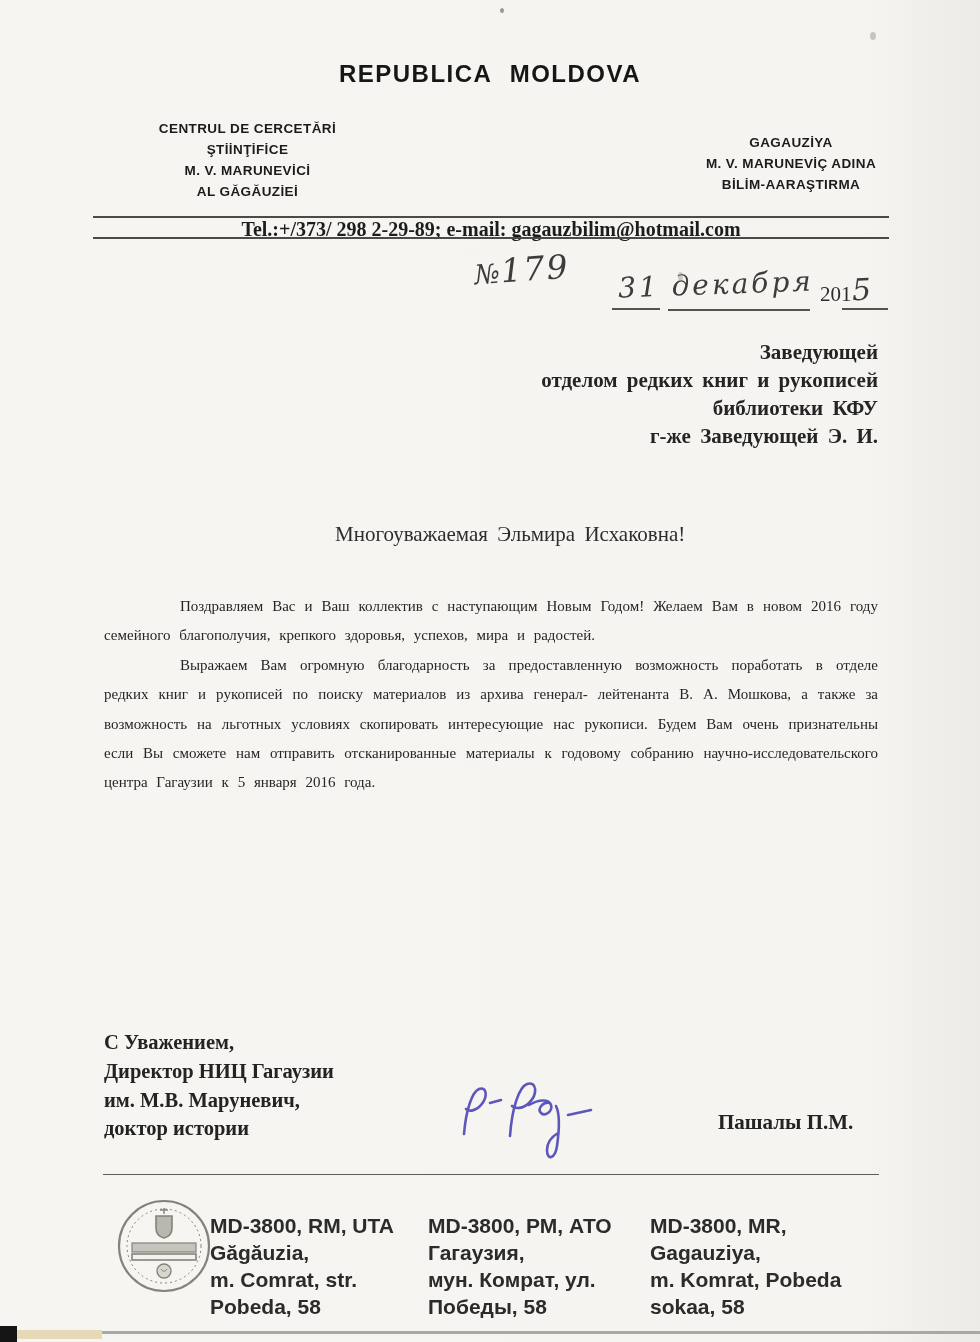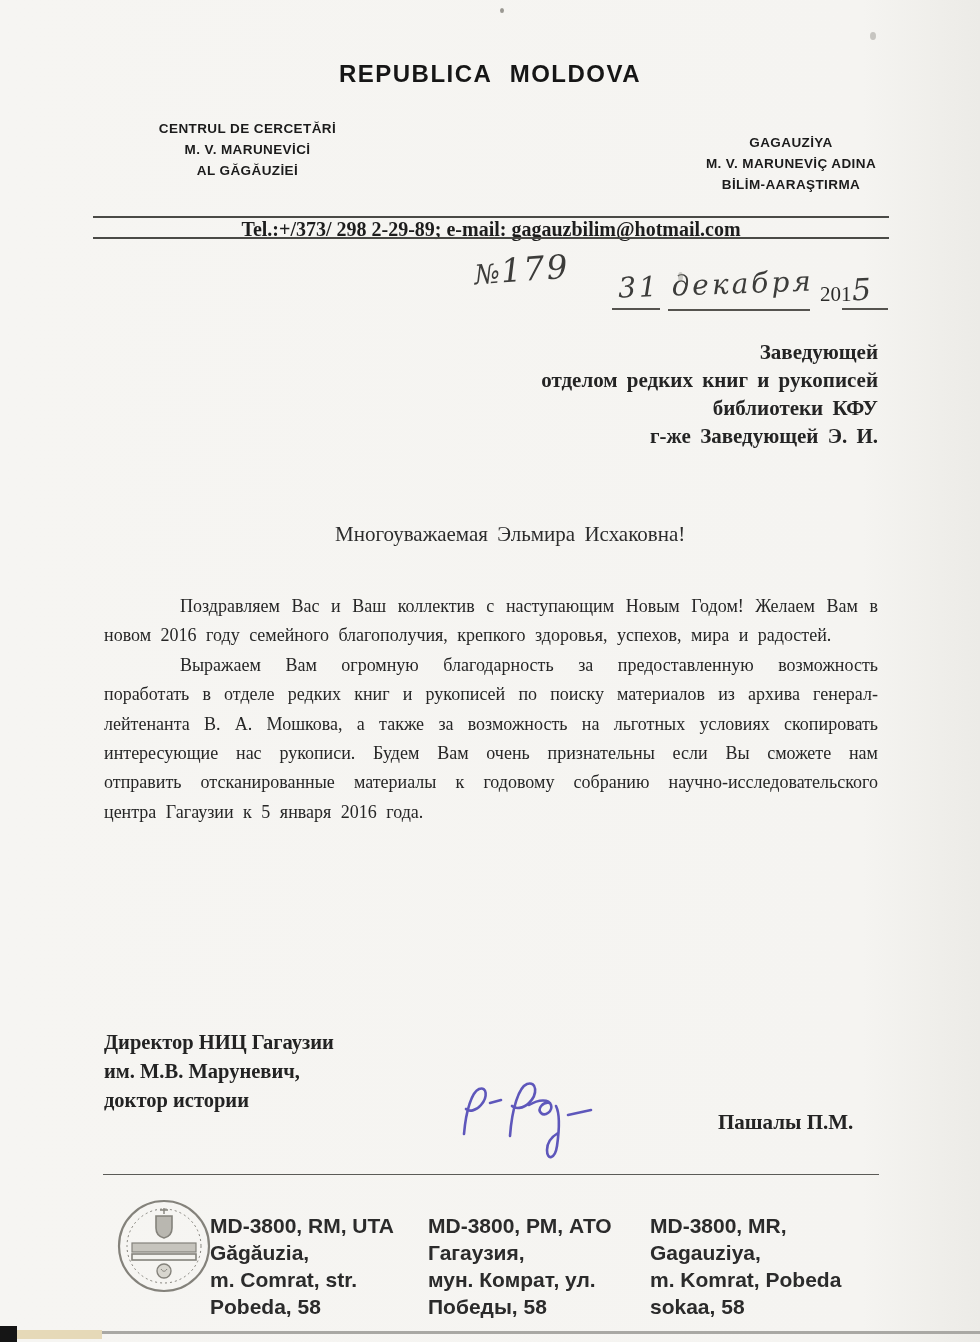--- a/index.html
+++ b/index.html
@@ -67,21 +67,21 @@
     font-weight:bold;font-size:21px;line-height:28px;color:#242424;
     word-spacing:4px;
   }
   
   .salutation{
     position:absolute;left:335px;top:522px;font-size:21px;color:#2c2c2c;
     word-spacing:4px;
   }
   .body-text{
     position:absolute;left:104px;top:592px;width:774px;
-    font-size:18px;line-height:29.4px;color:#262626;
+    font-size:15px;line-height:29.4px;color:#262626;
     text-align:justify;word-spacing:5px;
   }
   .body-text p{margin:0;text-indent:76px;}
   
   .closing{
     position:absolute;left:104px;top:1028px;
     font-weight:bold;font-size:20.5px;line-height:28.8px;color:#232323;
   }
   .signer{
     position:absolute;left:718px;top:1110px;
@@ -107,20 +107,21 @@
 </style>
 </head>
 <body>
 
 <div class="page">
 
   <div class="doc-title">REPUBLICA  MOLDOVA</div>
 
   <div class="hdr-col c1">
     <div>CENTRUL DE CERCETĂRİ</div>
+    <div>ŞTİİNŢİFİCE</div>
     <div>M. V. MARUNEVİCİ</div>
     <div>AL GĂGĂUZİEİ</div>
   </div>
   <div class="hdr-col c3">
     <div>GAGAUZİYA</div>
     <div>M. V. MARUNEVİÇ  ADINA</div>
     <div>BİLİM-AARAŞTIRMA</div>
   </div>
 
   <div class="rule r1"></div>
@@ -145,20 +146,21 @@
   </div>
 
   <div class="salutation">Многоуважаемая  Эльмира Исхаковна!</div>
 
   <div class="body-text">
     <p>Поздравляем  Вас  и   Ваш  коллектив   с    наступающим  Новым Годом!  Желаем Вам в  новом 2016 году семейного  благополучия,  крепкого здоровья,  успехов,  мира и  радостей.</p>
     <p>Выражаем   Вам    огромную    благодарность   за  предоставленную возможность  поработать  в  отделе   редких  книг  и  рукописей  по поиску материалов из архива генерал- лейтенанта  В. А.  Мошкова,  а  также  за возможность    на    льготных  условиях    скопировать   интересующие   нас рукописи.  Будем   Вам   очень   признательны   если    Вы  сможете   нам отправить    отсканированные    материалы  к  годовому   собранию  научно-исследовательского  центра  Гагаузии  к  5  января   2016  года.</p>
   </div>
 
   <div class="closing">
+    <div>С  Уважением,</div>
     <div>Директор НИЦ Гагаузии</div>
     <div>им. М.В. Маруневич,</div>
     <div>доктор истории</div>
   </div>
 
   <svg class="sign-svg" width="160" height="105" viewBox="0 0 160 105">
     <g fill="none" stroke="#5e57bb" stroke-width="2.6" stroke-linecap="round" stroke-linejoin="round">
       <path d="M12 62 C14 38 20 20 27 17 C35 14 36 25 29 33 C24 39 17 40 14 37"></path>
       <path d="M38 31 L49 28"></path>
       <path d="M58 64 C60 36 67 15 75 12 C85 9 86 22 77 31 C71 37 63 37 60 34"></path>

